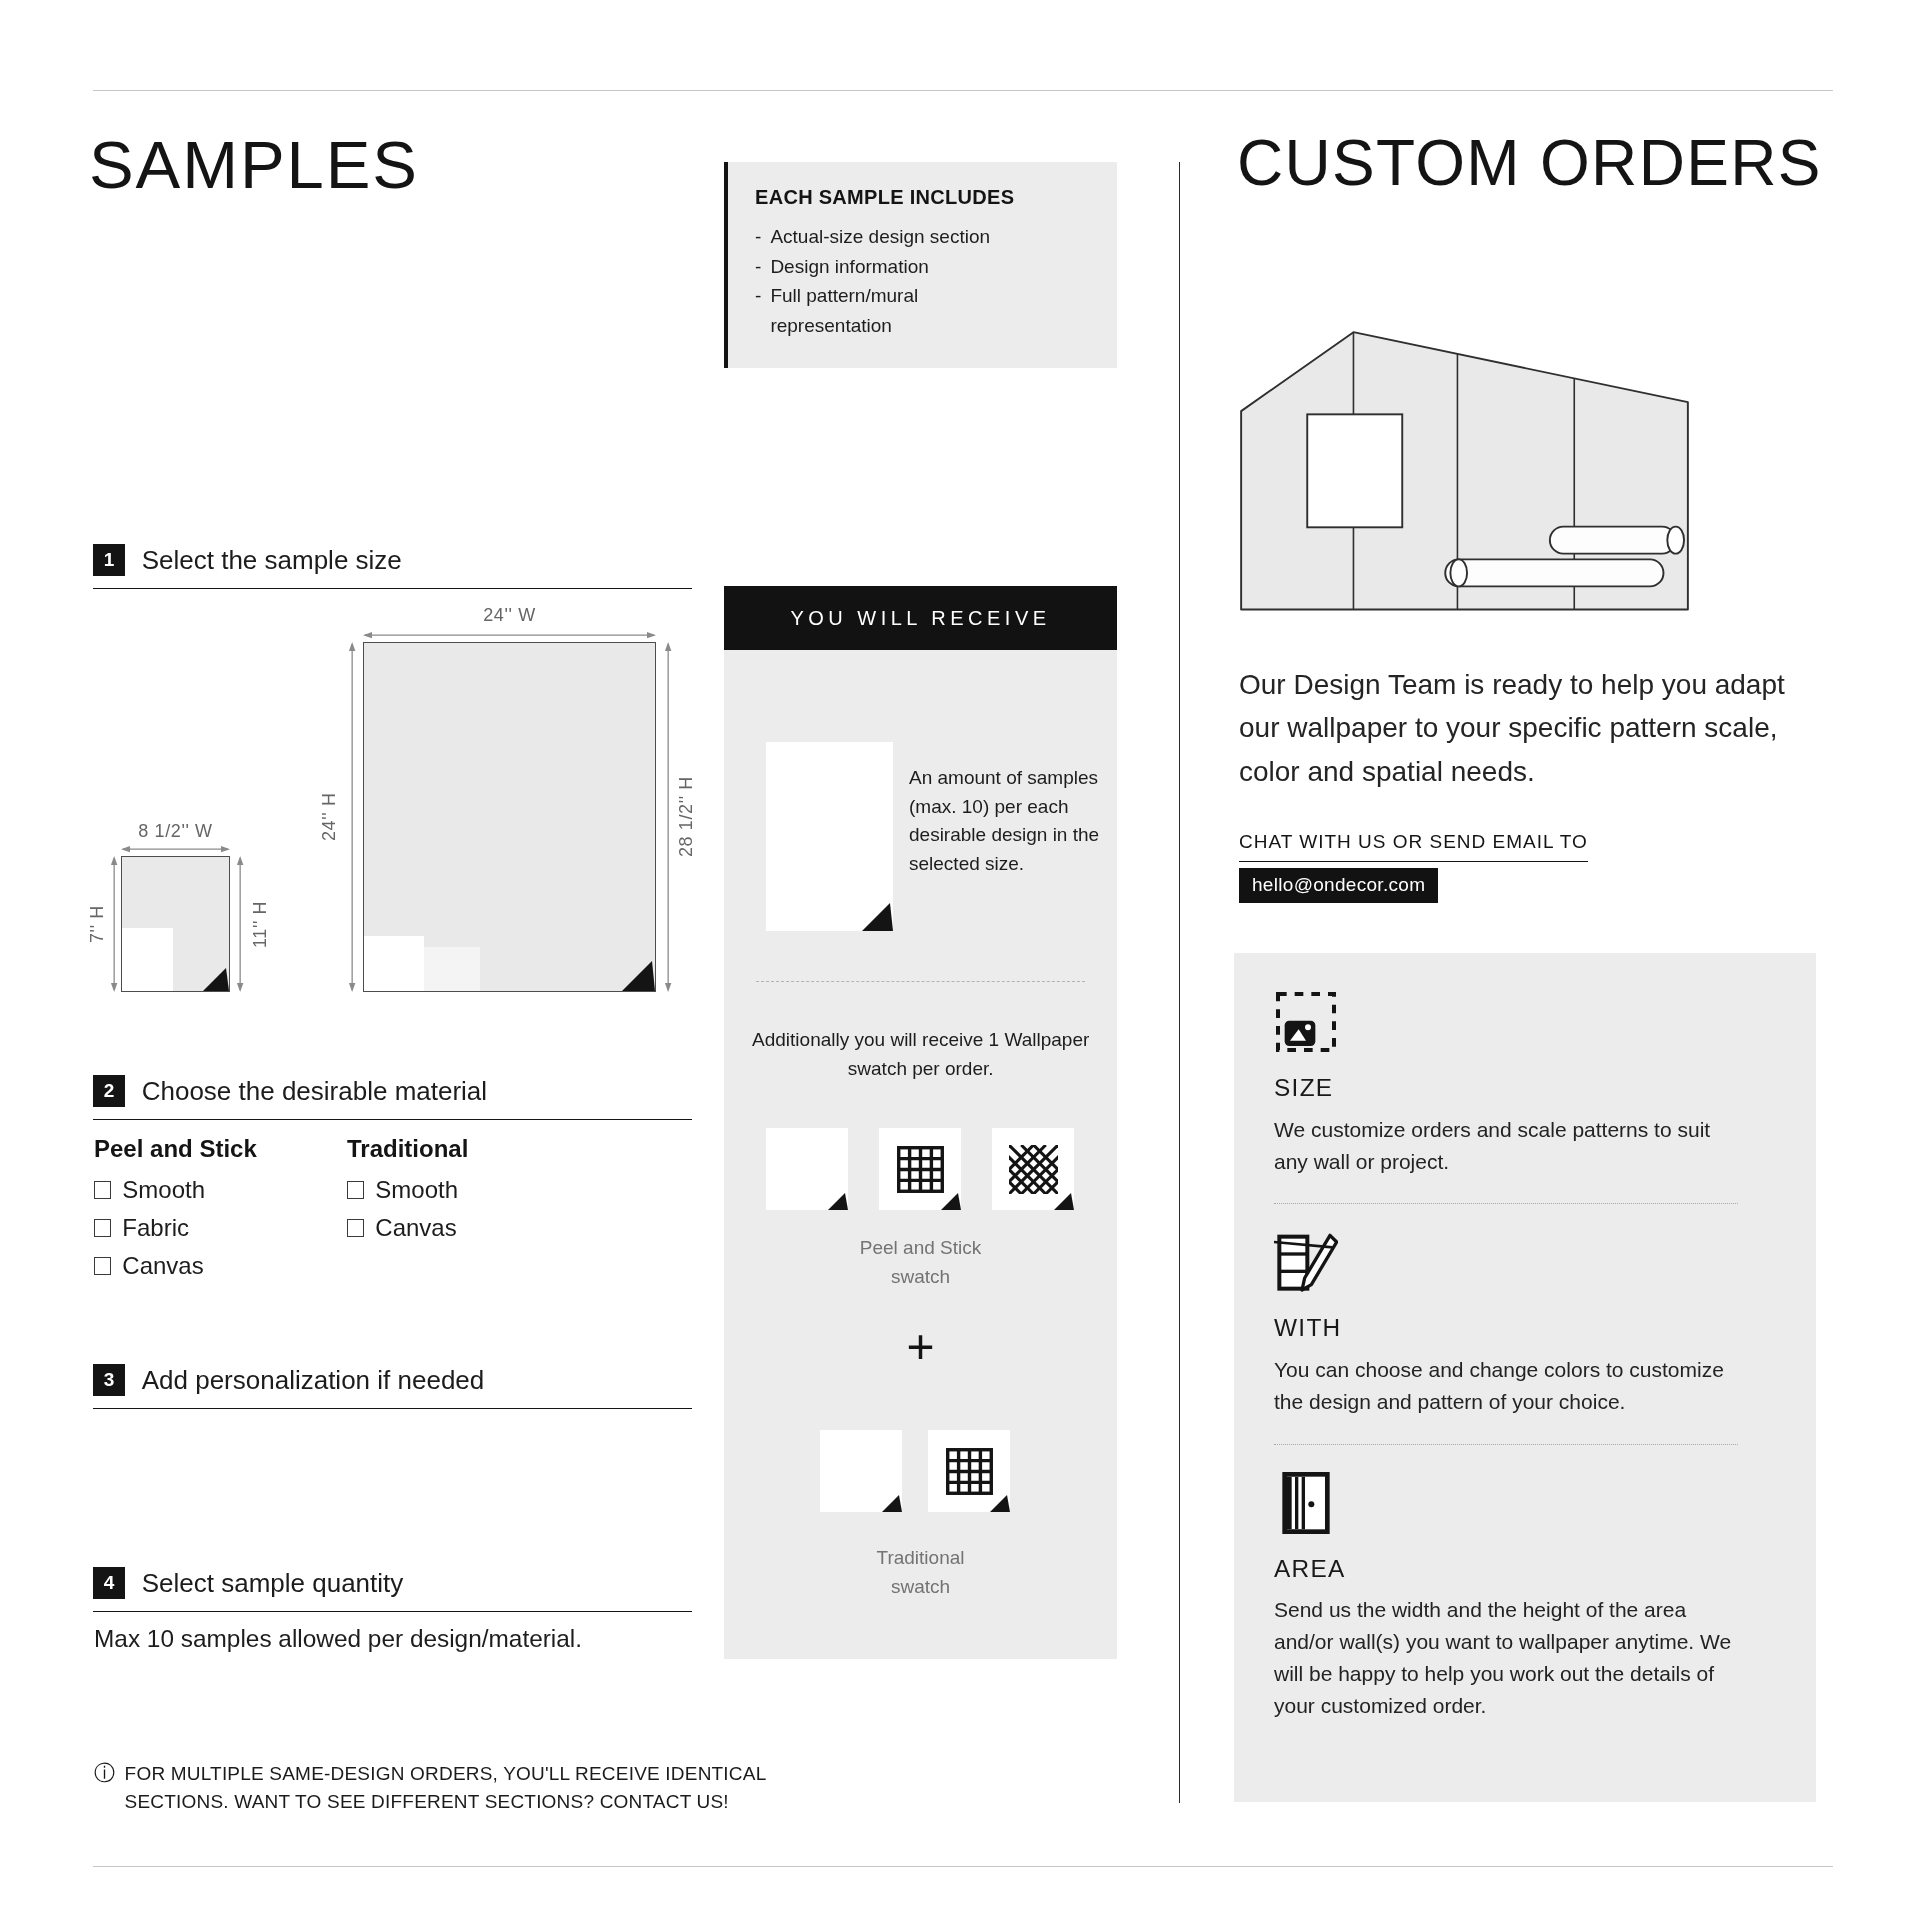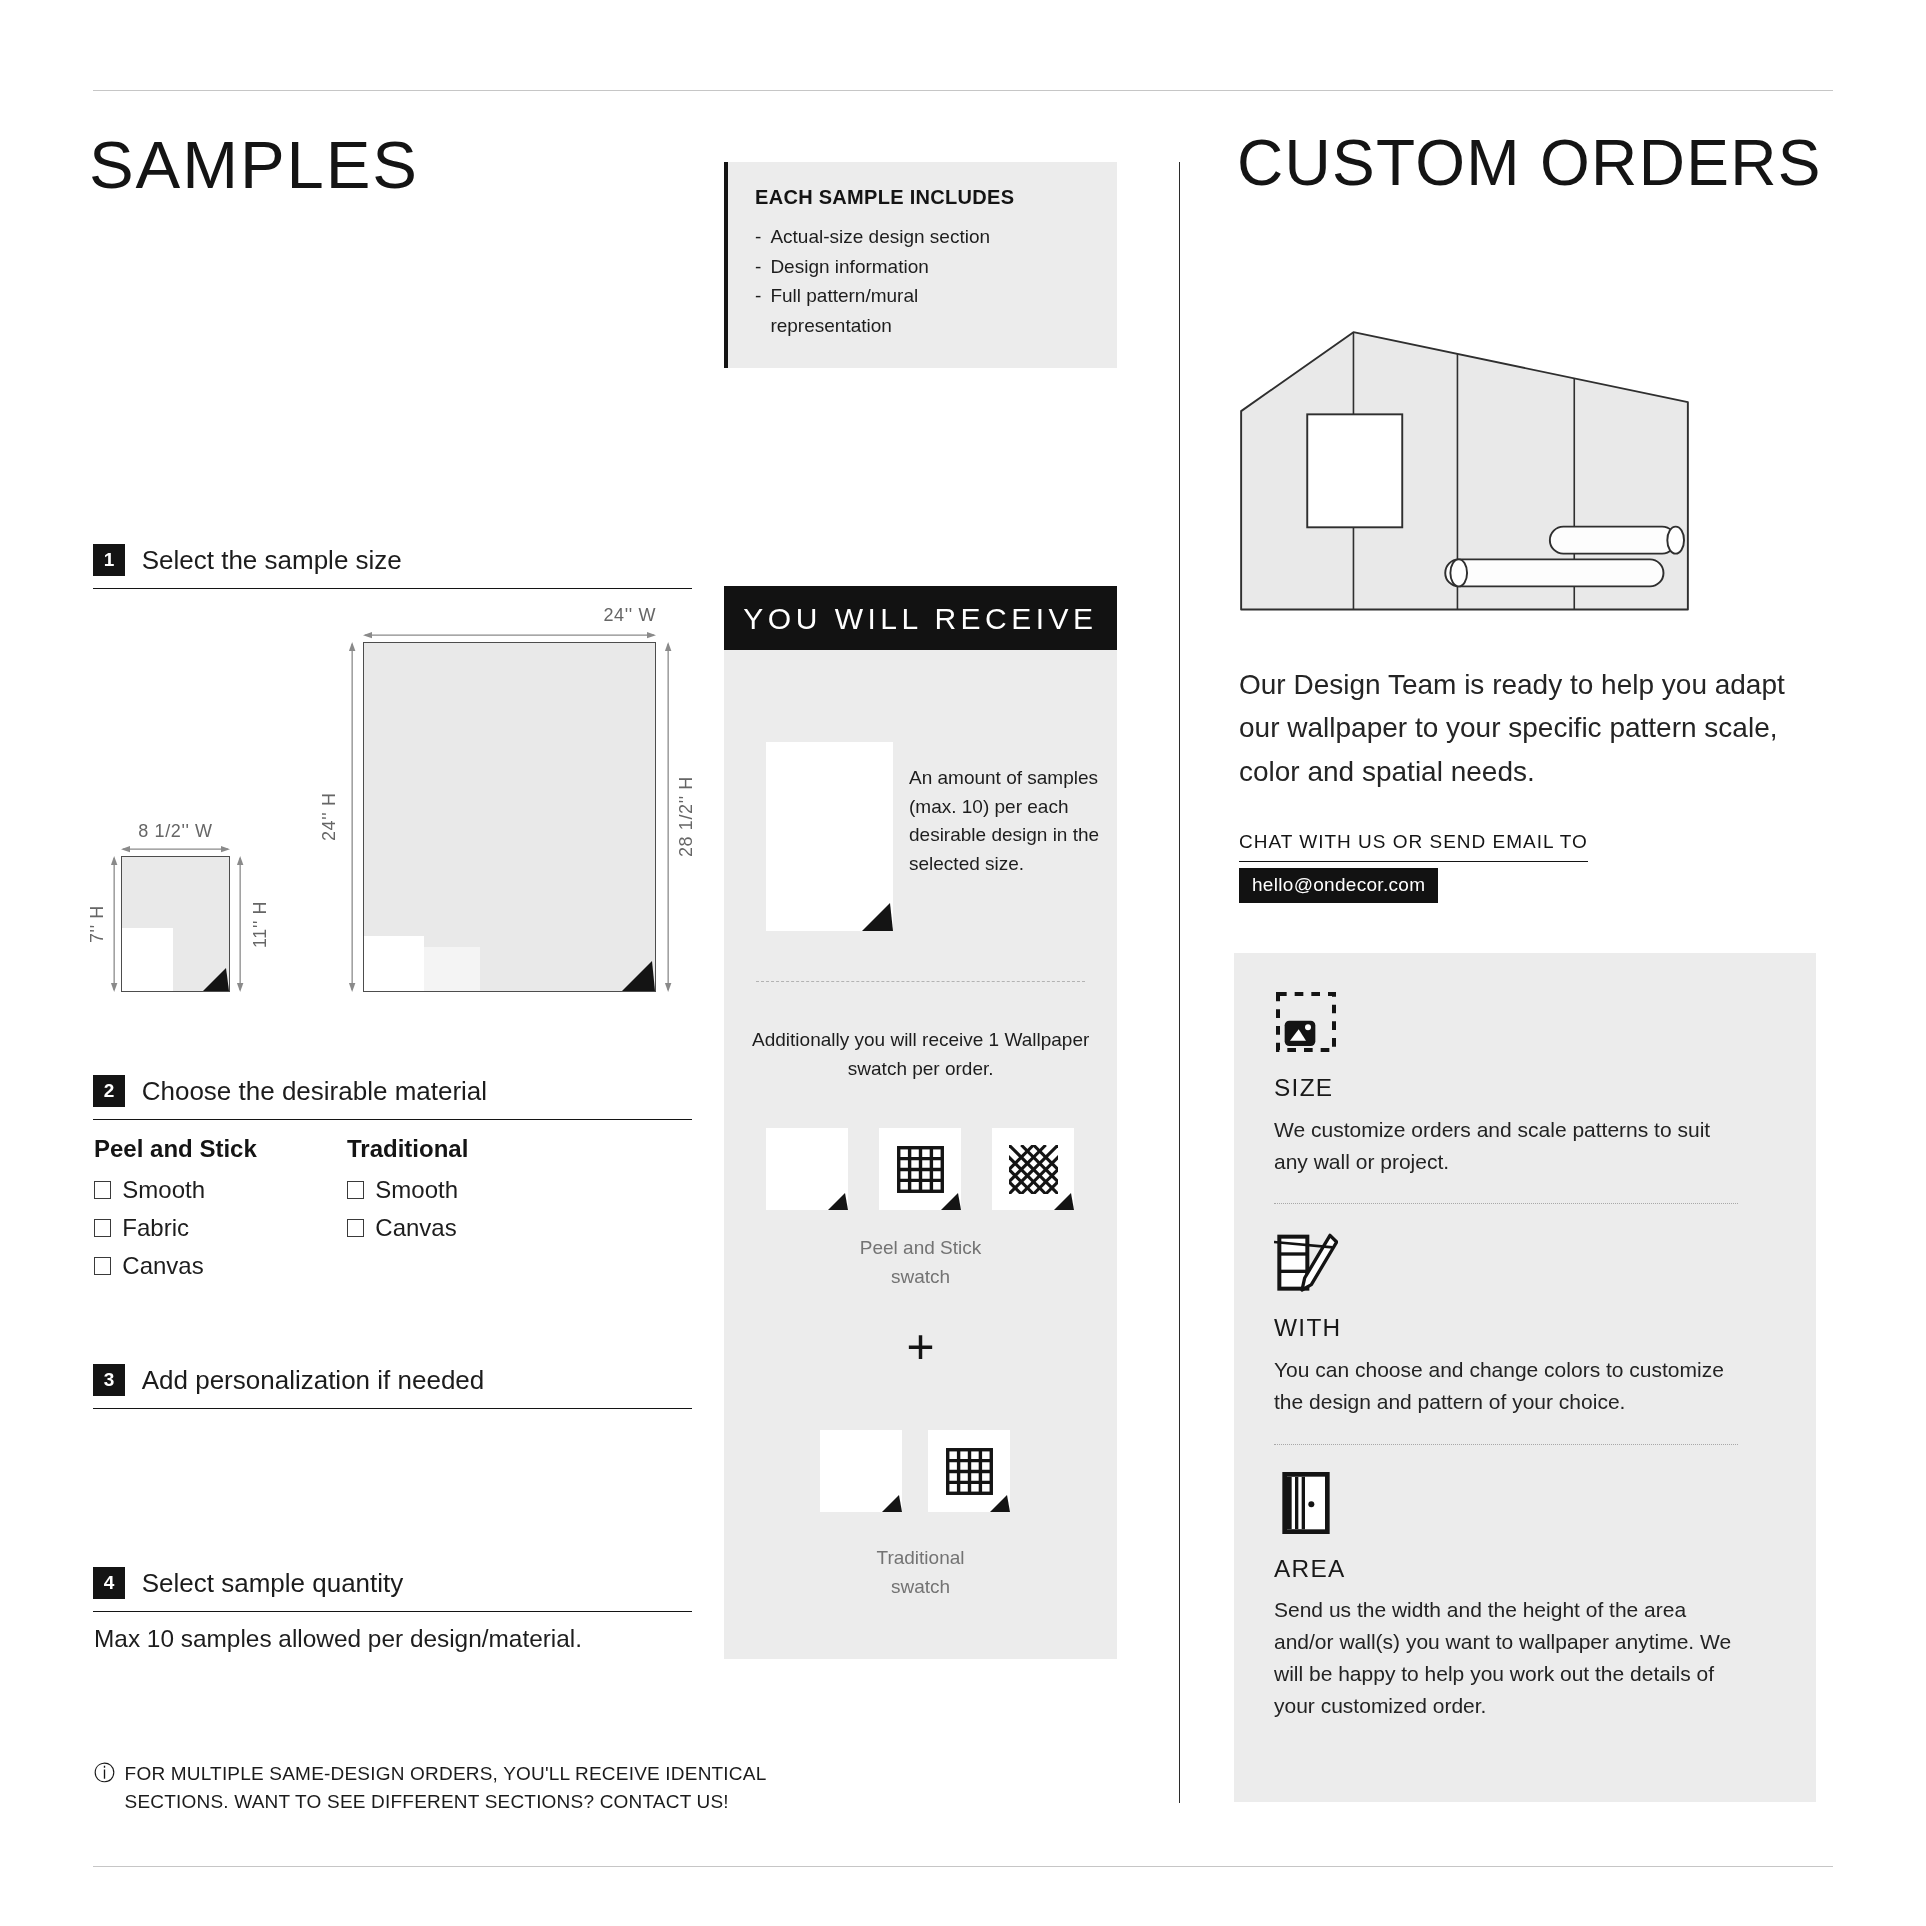--- a/index.html
+++ b/index.html
@@ -32,21 +32,21 @@
   #step1{ top:544px; } #step2{ top:1075px; } #step3{ top:1364px; } #step4{ top:1567px; }
 
   
   .srect { background:#e9e9e9; border:1.3px solid #4d4d4d; }
   .rect-large { left:363px; top:642px; width:293px; height:350px; }
   .rect-small { left:121px; top:856px; width:109px; height:136px; }
   .notch { position:absolute; bottom:0; background:#ffffff; }
   .fold { position:absolute; right:0; bottom:0; width:0; height:0; border-style:solid; border-color:transparent; border-bottom-color:#141414; }
   .dim-label-h { color:#666; font-size:18px; letter-spacing:0.6px; text-align:center; }
   .vlabel { display:flex; align-items:center; justify-content:center; writing-mode:vertical-rl; transform:rotate(180deg); font-size:18px; color:#666; letter-spacing:0.6px; width:22px; }
-  #lw-label { left:363px; top:605px; width:293px;text-align:right; }
+  #lw-label { left:363px; top:605px; width:293px; }
   #lw-line  { left:363px; top:630px; }
   #lh-left-label  { left:318px;  top:642px; height:350px; }
   #lh-left-line   { left:347px;  top:642px; }
   #lh-right-line  { left:663px; top:642px; }
   #lh-right-label { left:675px; top:642px; height:350px; }
   #sw-label { left:108px; top:821px; width:135px; }
   #sw-line  { left:121px; top:844px; }
   #sh-left-label  { left:86px; top:856px; height:136px; }
   #sh-left-line   { left:109px; top:856px; }
   #sh-right-line  { left:235px; top:856px; }
@@ -64,21 +64,21 @@
   #step3-text { left:94px; top:1420px; width:475px; }
   #step4-text { left:94px; top:1621px; width:600px; }
 
   
   .footnote { left:94px; top:1760px; width:783px; display:flex; gap:9.6px; }
   .footnote .ic { font-size:21px; line-height:1.25; }
   .footnote .tx { font-size:19px; line-height:1.45; letter-spacing:0.2px; width:693px; color:#1b1b1b; }
 
   
   .receive-bar { left:724px; top:586px; width:393px; height:65px; background:#121212; color:#fff;
-                 display:flex; align-items:center; justify-content:center; font-size:30px; letter-spacing:4.5px; font-weight:500; }
+                 display:flex; align-items:center; justify-content:center; font-size:20px; letter-spacing:4.5px; font-weight:500; }
   .receive-panel { left:724px; top:650px; width:393px; height:1009px; background:#ececec; }
   .sample-sheet { left:42px; top:92px; width:127px; height:189px; background:#ffffff; }
   #receive-text { left:185px; top:114px; width:199px; font-size:19px; line-height:1.5; color:#1d1d1d; }
   .dash-div { left:32px; top:331px; width:329px; border-top:1.3px dashed #b3b3b3; }
   #receive-additional { left:16.7px; top:376px; width:360px; text-align:center; font-size:19px; line-height:1.5; color:#1d1d1d; }
   .swatch { background:#ffffff; width:82px; height:82px; display:flex; align-items:center; justify-content:center; }
   #sw-a1{ left:42px;  top:478px; } #sw-a2{ left:155px; top:478px; } #sw-a3{ left:268px; top:478px; }
   #sw-b1{ left:96px; top:780px; } #sw-b2{ left:204px; top:780px; }
   .swatch-label { width:393px; text-align:center; font-size:19px; line-height:1.5; color:#737373; }
   #peel-label{ left:0; top:584px; } #trad-label{ left:0; top:894px; }

